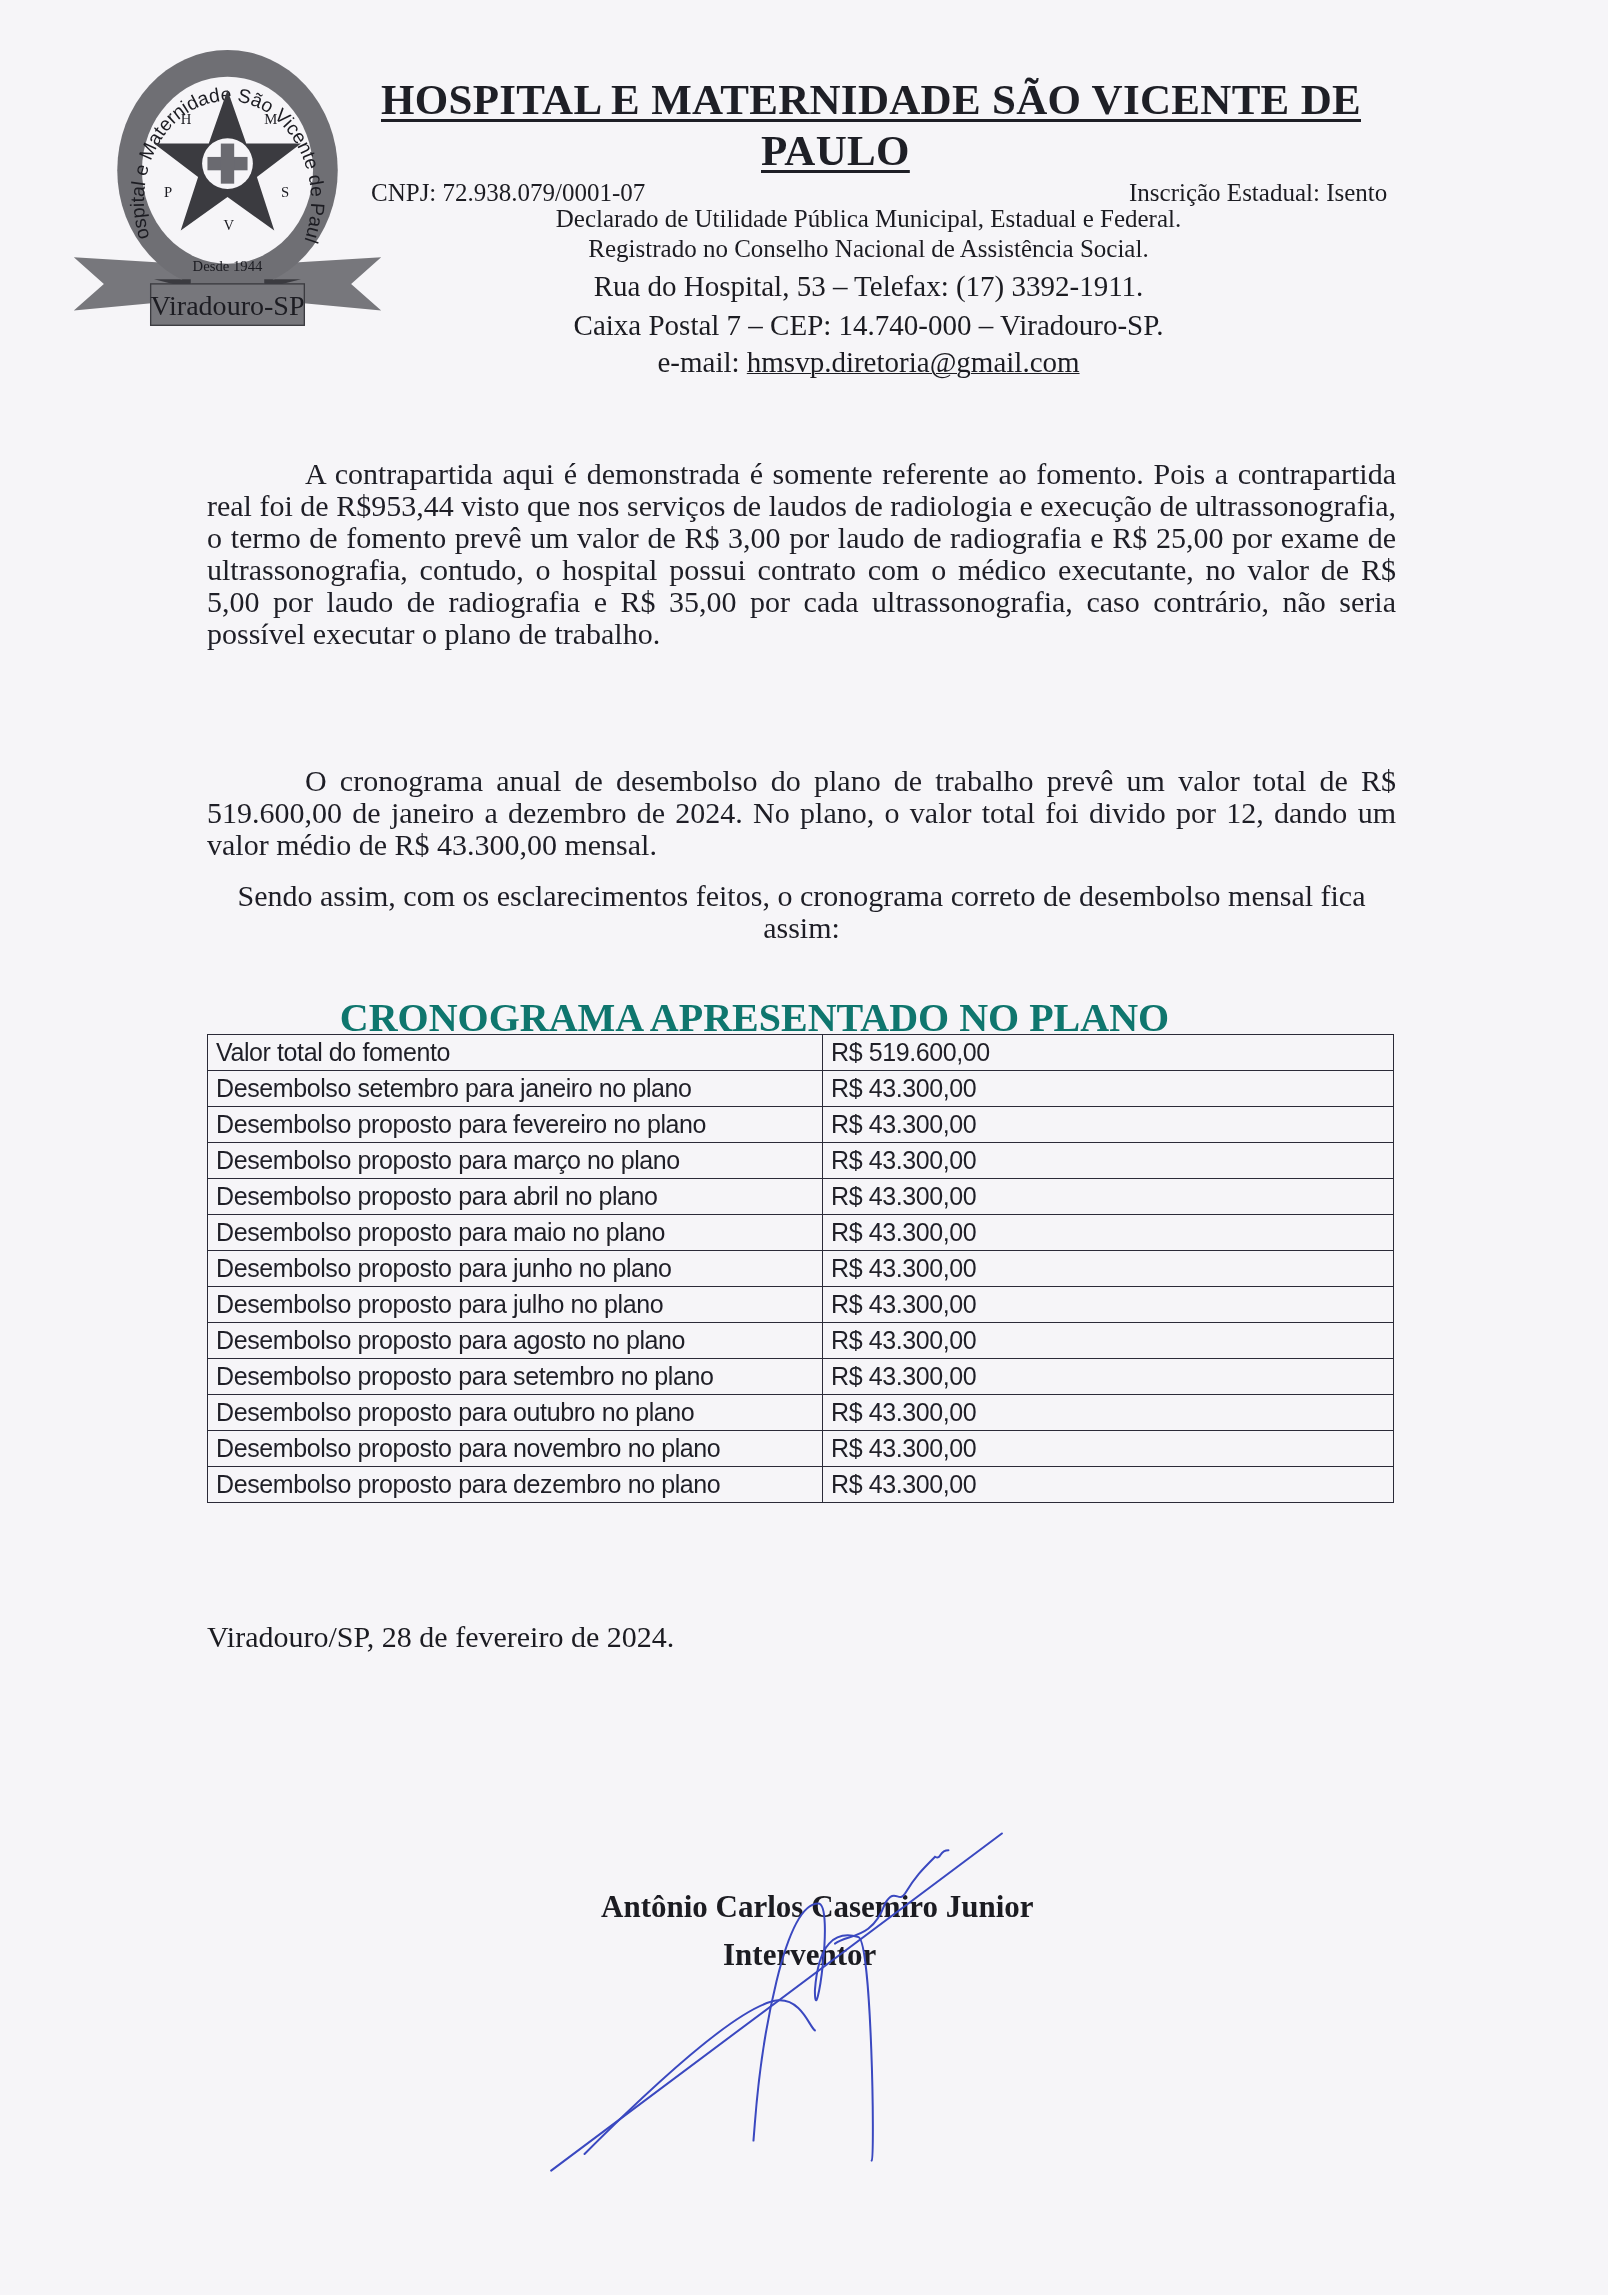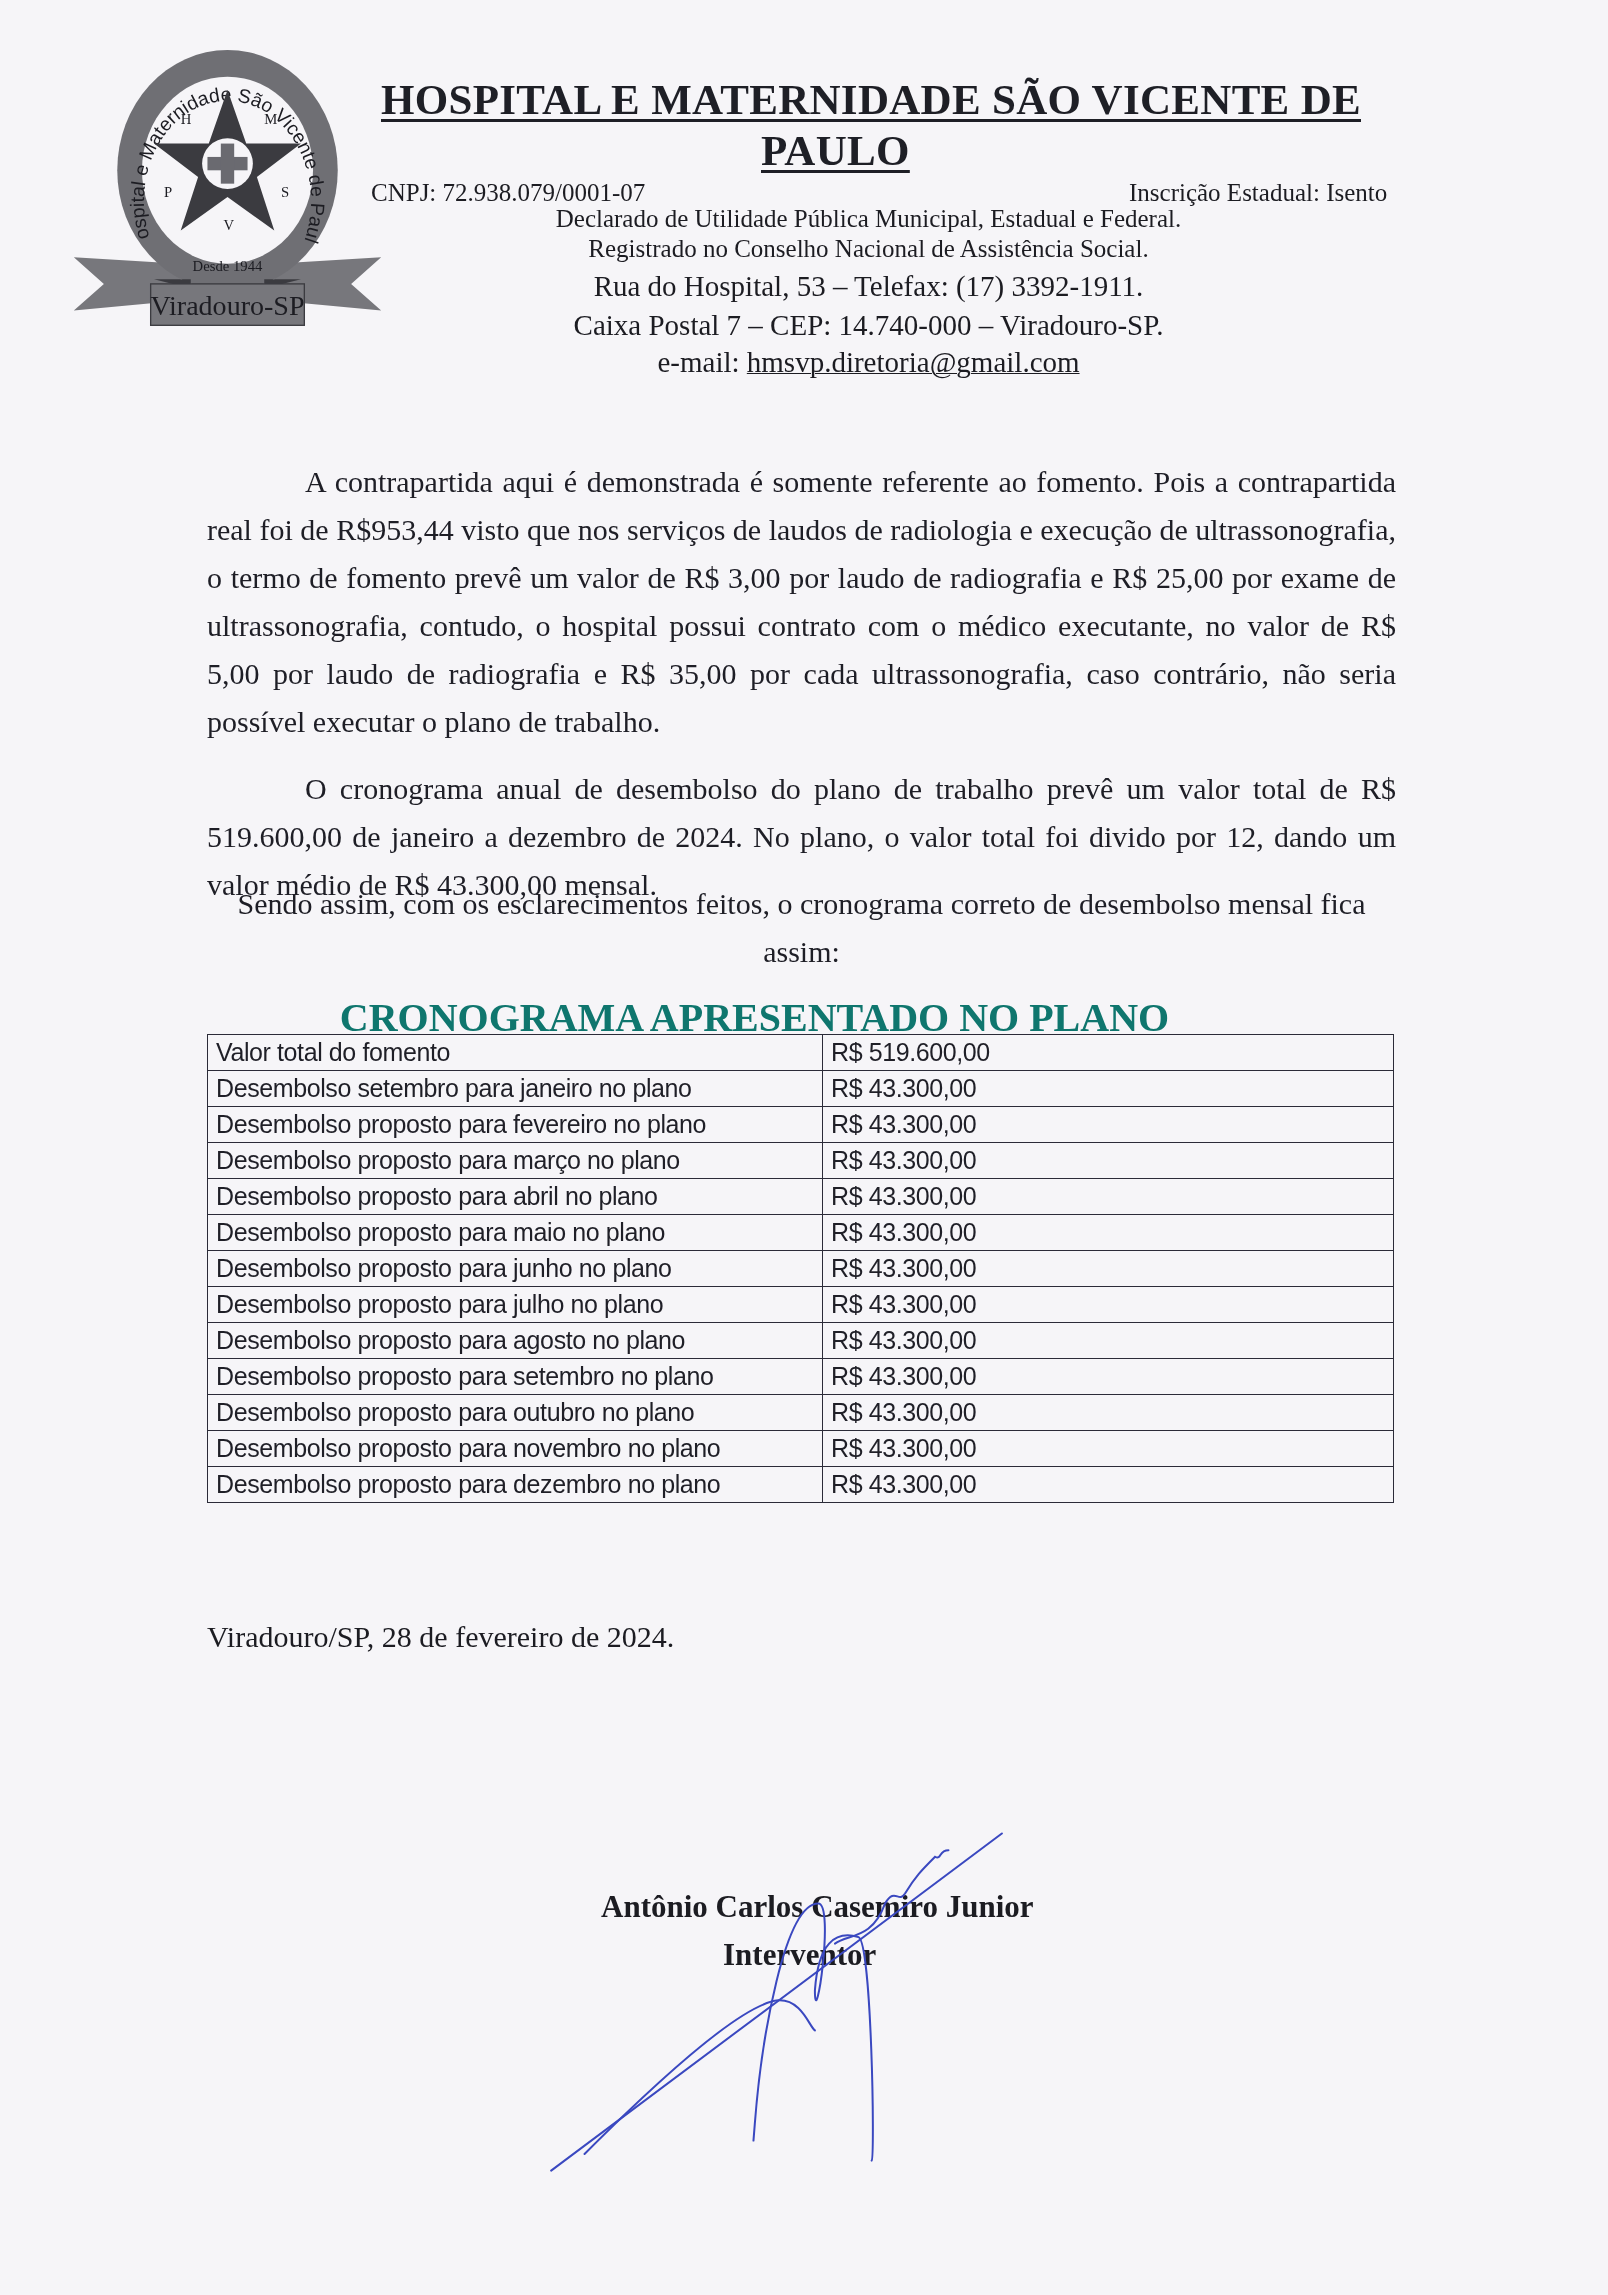--- a/index.html
+++ b/index.html
@@ -27,21 +27,21 @@
   .hline { font-size:25px; white-space:nowrap; text-align:center; width:1069px; left:334px; }
   #decl { top:205px; }
   #reg { top:235px; }
   .hline2 { font-size:29px; white-space:nowrap; text-align:center; width:1069px; left:334px; }
   #rua { top:270px; }
   #caixa { top:309px; }
   #email { top:346px; }
   #email a { color:#1c1c22; text-decoration:underline; text-decoration-thickness:1.3px; }
   
   .para {
-    left:207px; width:1189px; font-size:30px; line-height:48px;
+    left:207px; width:1189px; font-size:30px; line-height:32px;
     text-align:justify; text-indent:98px; color:#1e1e26;
   }
   #p1 { top:458px; }
   #p2 { top:765px; }
   #p3 { top:880px; text-indent:0; text-align:center; }
   
   #tbl-title {
     left:207px; width:1095px; top:994px; text-align:center;
     font-weight:bold; font-size:40px; white-space:nowrap; color:#0f766e;
   }

